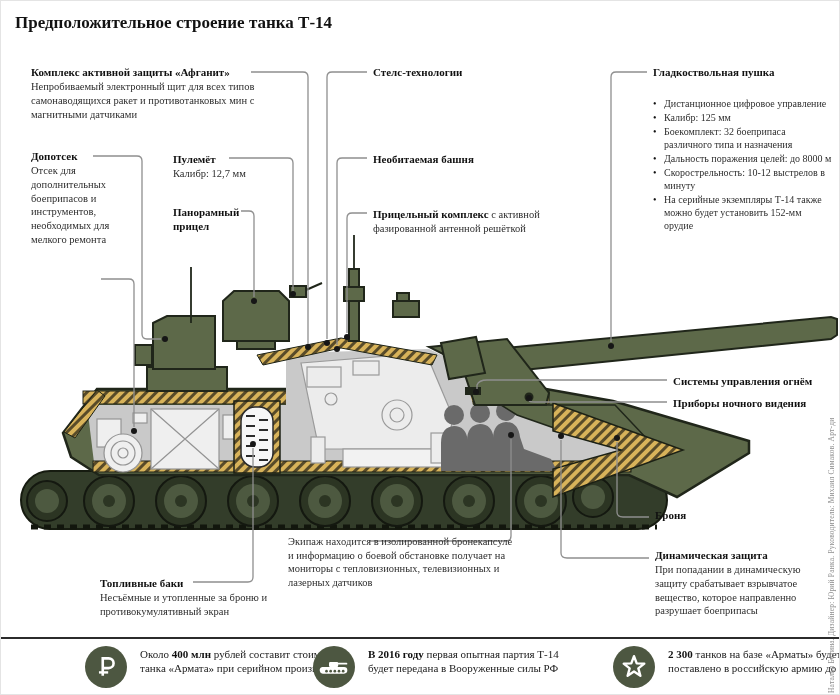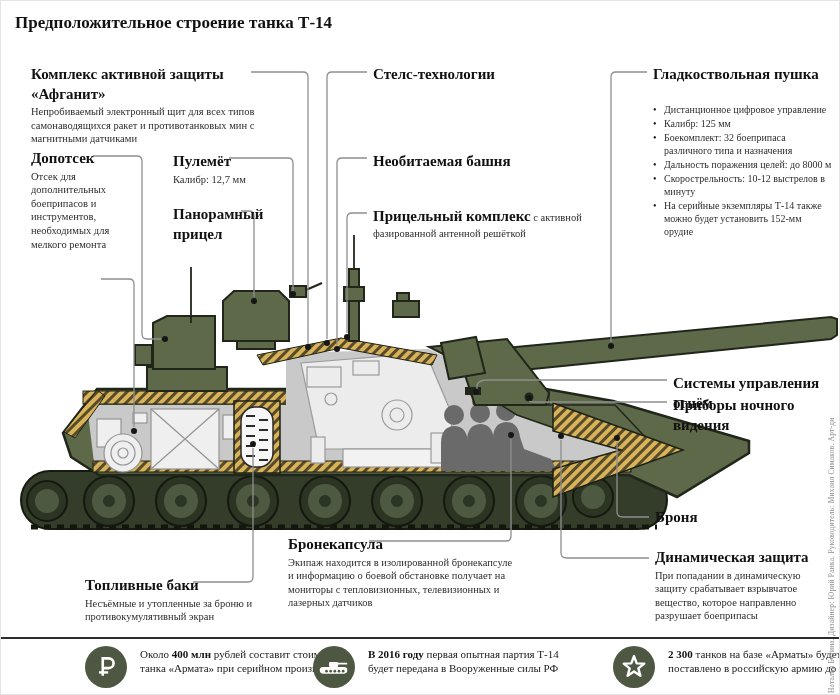--- a/index.html
+++ b/index.html
@@ -3,21 +3,21 @@
 <meta charset="utf-8">
 <style>
   html,body{margin:0;padding:0;background:#fff;}
   .stage{
     position:relative;width:840px;height:695px;background:#fff;overflow:hidden;
     font-family:Liberation Serif, serif;border:1px solid #e4e4e4;box-sizing:border-box;
   }
   .title{position:absolute;left:14px;top:12px;font-size:17px;font-weight:bold;color:#121212;}
   .art{position:absolute;left:0;top:0;width:840px;height:695px;}
   .lbl{position:absolute;color:#2e2e2e;font-size:10.5px;line-height:1.3;}
-  .lbl h3{margin:0 0 1px;font-size:15px;font-weight:bold;color:#111;display:block;}
+  .lbl h3{margin:0 0 1px;font-size:11px;font-weight:bold;color:#111;display:block;}
   .lbl.inline h3{display:inline;}
   .bullets{list-style:none;margin:18px 0 0;padding:0 0 0 11px;}
   .bullets li{position:relative;margin:0 0 1px;}
   .bullets li::before{content:"\2022";position:absolute;left:-11px;top:0;color:#111;}
   .footer-line{position:absolute;left:0;right:0;top:636px;border-top:2px solid #2b2b2b;}
   .fitem{position:absolute;top:645px;display:flex;gap:13px;align-items:flex-start;}
   .fcircle{width:42px;height:42px;border-radius:50%;background:#4d5741;display:flex;align-items:center;justify-content:center;flex:0 0 auto;}
   .ftext{font-size:11px;line-height:1.3;color:#222;width:216px;padding-top:1px;}
   .ftext b{color:#111;}
   .credits{position:absolute;left:826px;top:692px;transform:rotate(-90deg);transform-origin:0 0;
@@ -277,27 +277,26 @@
 
   <div class="lbl" style="left:654px;top:507px;width:180px">
     <h3>Броня</h3>
   </div>
 
   <div class="lbl" style="left:654px;top:547px;width:178px">
     <h3>Динамическая защита</h3>
     <div>При попадании в динамическую защиту срабатывает взрывчатое вещество, которое направленно разрушает боеприпасы</div>
   </div>
 
-  <div class="lbl" style="left:84px;top:575px;width:225px">
+  <div class="lbl" style="left:99px;top:575px;width:225px">
     <h3>Топливные баки</h3>
     <div>Несъёмные и утопленные за броню и противокумулятивный экран</div>
   </div>
 
   <div class="lbl" style="left:287px;top:534px;width:225px">
-    <h3>Бронекапсула</h3>
     <div>Экипаж находится в изолированной бронекапсуле и информацию о боевой обстановке получает на мониторы с тепловизионных, телевизионных и лазерных датчиков</div>
   </div>
 
   <div class="footer-line"></div>
 
   <div class="fitem" style="left:84px">
     <div class="fcircle">
       <svg width="26" height="26" viewBox="0 0 24 24">
           <path d="M9 20 V4 h5.5 a4.5 4.5 0 0 1 0 9 H9" stroke="#fff" stroke-width="2.4" fill="none"></path>
           <line x1="5.5" y1="17" x2="14" y2="17" stroke="#fff" stroke-width="2.2"></line>

